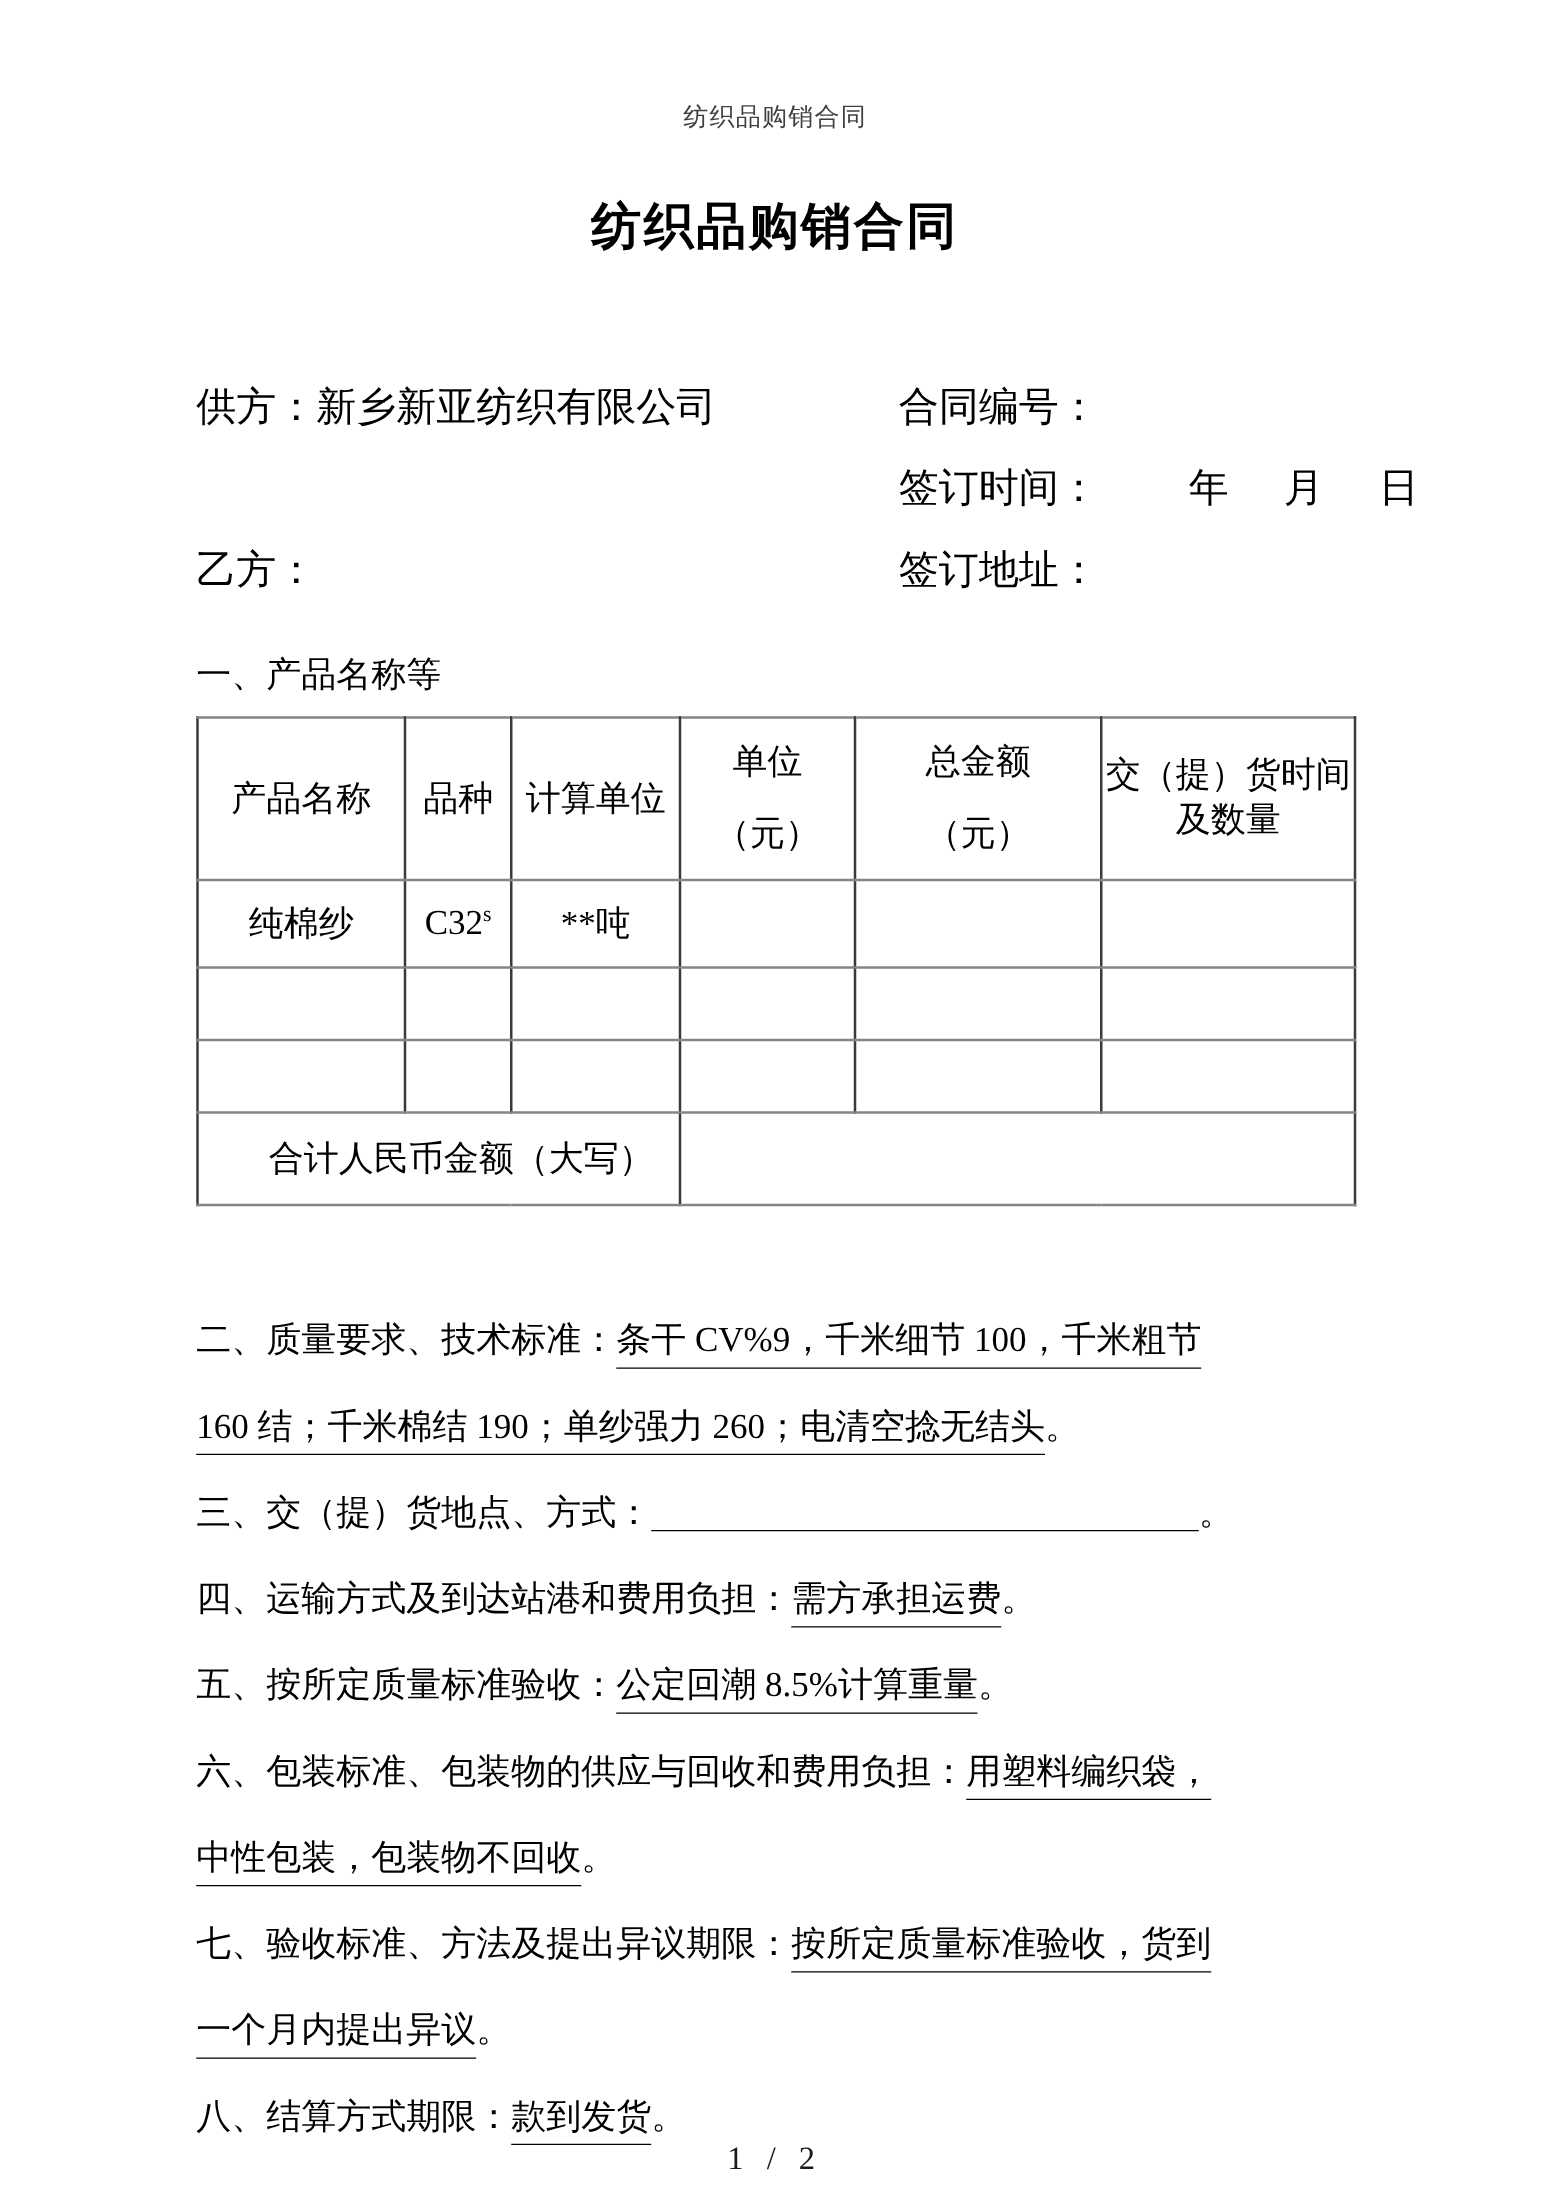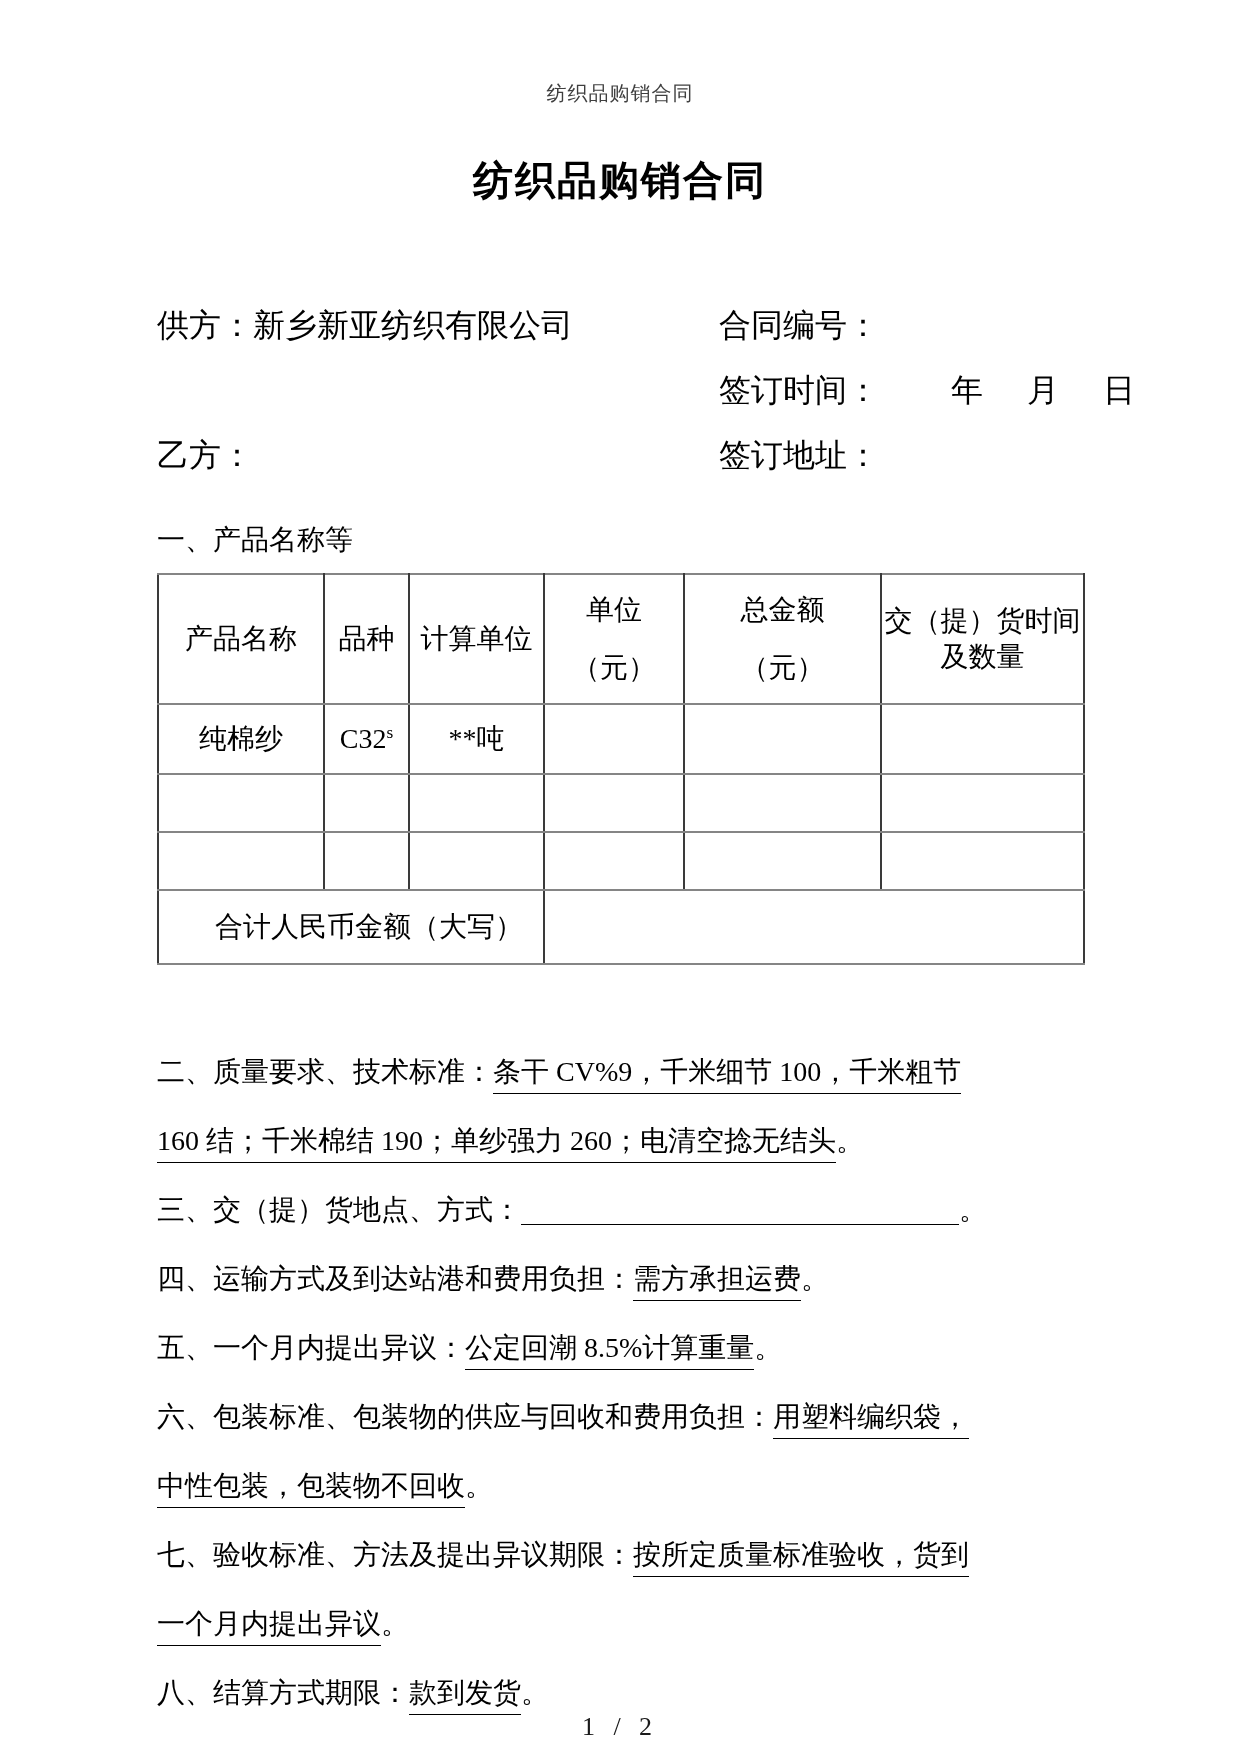--- a/index.html
+++ b/index.html
@@ -172,21 +172,21 @@
       </table>
 
     <div class="clauses">
       <div class="cl-line"><span>二、质量要求、技术标准：</span><span class="u">条干 CV%9，千米细节 100，千米粗节</span></div>
       <div class="cl-line"><span class="u">160 结；千米棉结 190；单纱强力 260；电清空捻无结头</span><span>。</span></div>
 
       <div class="cl-line"><span>三、交（提）货地点、方式：</span><span class="blank-line"></span><span>。</span></div>
 
       <div class="cl-line"><span>四、运输方式及到达站港和费用负担：</span><span class="u">需方承担运费</span><span>。</span></div>
 
-      <div class="cl-line"><span>五、一个月内提出异议：</span><span class="u">公定回潮 8.5%计算重量</span><span>。</span></div>
+      <div class="cl-line"><span>五、按所定质量标准验收：</span><span class="u">公定回潮 8.5%计算重量</span><span>。</span></div>
 
       <div class="cl-line"><span>六、包装标准、包装物的供应与回收和费用负担：</span><span class="u">用塑料编织袋，</span></div>
       <div class="cl-line"><span class="u">中性包装，包装物不回收</span><span>。</span></div>
 
       <div class="cl-line"><span>七、验收标准、方法及提出异议期限：</span><span class="u">按所定质量标准验收，货到</span></div>
       <div class="cl-line"><span class="u">一个月内提出异议</span><span>。</span></div>
 
       <div class="cl-line"><span>八、结算方式期限：</span><span class="u">款到发货</span><span>。</span></div>
     </div>
 

